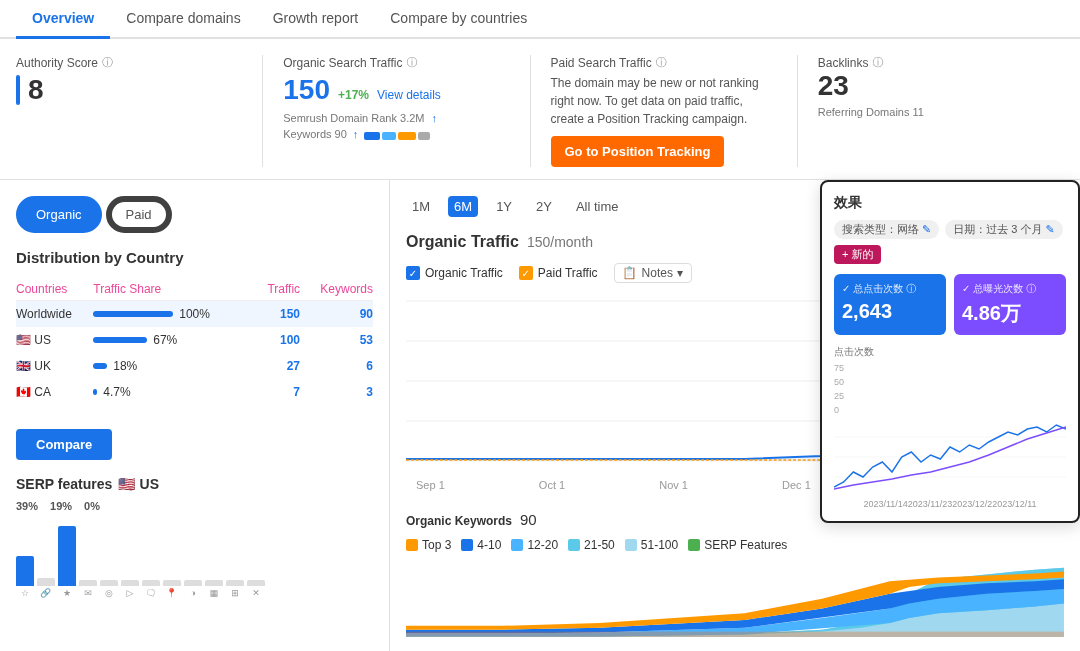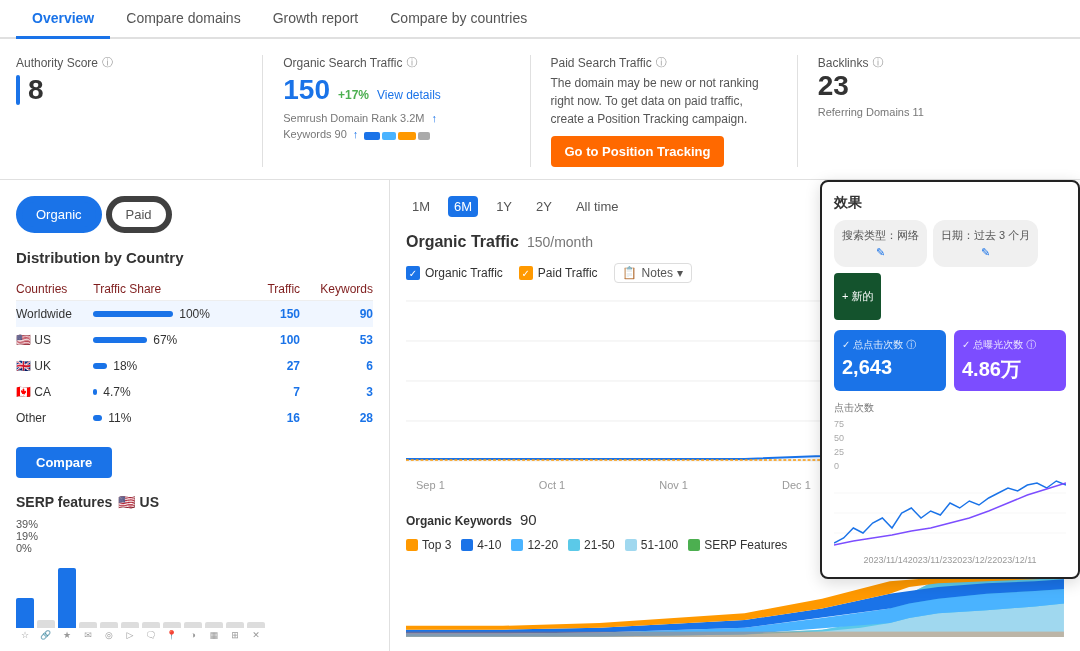--- a/index.html
+++ b/index.html
@@ -30,27 +30,27 @@
     .content { flex: 1; padding: 16px; position: relative; }
 
     
     .tab-group { display: flex; gap: 4px; margin-bottom: 16px; }
     .tab-btn { padding: 5px 14px; border-radius: 20px; border: 6px solid #404040; cursor: pointer; font-size: 13px; background: #fff; color: #555; }
     .tab-btn.active { background: #1a73e8; color: #fff; border-color: #1a73e8; }
 
     
     .section-title { font-size: 15px; font-weight: 700; margin-bottom: 12px; }
     .dist-table { width: 100%; border-collapse: collapse; font-size: 12px; }
-    .dist-table th { color: #7f1d1d; font-weight: 400; text-align: left; padding: 4px 0; border-bottom: 1px solid #eee; }
+    .dist-table th { color: #ec4899; font-weight: 400; text-align: left; padding: 4px 0; border-bottom: 1px solid #eee; }
     .dist-table th.right { text-align: right; }
     .dist-table td { padding: 6px 0; vertical-align: middle; }
     .dist-table td.right { text-align: right; color: #1a73e8; font-weight: 600; }
 
     
-    .compare-btn { background: #1a73e8; color: #fff; border: none; border-radius: 4px; padding: 8px 20px; font-size: 13px; cursor: pointer; margin-top: 16px; font-weight: 600; }
+    .compare-btn { background: #1a73e8; color: #fff; border: none; border-radius: 4px; padding: 8px 20px; font-size: 13px; cursor: pointer; margin-top: 24px; font-weight: 600; }
 
     
     .serp-title { font-size: 14px; font-weight: 700; margin: 16px 0 8px; display: flex; align-items: center; gap: 6px; }
 
     
     .time-filters { display: flex; align-items: center; gap: 12px; margin-bottom: 16px; }
     .time-btn { font-size: 13px; color: #555; cursor: pointer; padding: 3px 6px; border-radius: 4px; }
     .time-btn.active { background: #1a73e8; color: #fff; }
 
     
@@ -74,23 +74,23 @@
     .kw-title { font-size: 12px; font-weight: 700; }
     .kw-count { font-size: 15px; color: #333; }
     .kw-legend { display: flex; gap: 10px; flex-wrap: wrap; margin-bottom: 8px; font-size: 12px; }
     .kw-legend-item { display: flex; align-items: center; gap: 4px; }
     .kw-dot { width: 12px; height: 12px; border-radius: 2px; }
 
     
     .popup-overlay { position: absolute; top: 0; right: 0; width: 260px; background: #fff; border: 2px solid #222; border-radius: 8px; padding: 12px; z-index: 10; box-shadow: 0 4px 16px rgba(0,0,0,0.15); }
     .popup-title { font-size: 14px; font-weight: 700; margin-bottom: 8px; color: #333; }
     .popup-filters { display: flex; align-items: center; gap: 6px; flex-wrap: wrap; font-size: 11px; color: #555; margin-bottom: 10px; }
-    .popup-filter-tag { display: flex; align-items: center; gap: 3px; background: #f0f0f0; border-radius: 12px; padding: 8px 8px; flex-direction: column; }
+    .popup-filter-tag { display: flex; align-items: center; gap: 3px; background: #f0f0f0; border-radius: 12px; padding: 2px 8px; }
     .popup-filter-edit { color: #1a73e8; cursor: pointer; }
-    .popup-add-btn { background: #14532d; color: #fff; border: none; border-radius: 4px; padding: 16px 8px; font-size: 11px; cursor: pointer; }
+    .popup-add-btn { background: #be185d; color: #fff; border: none; border-radius: 4px; padding: 2px 8px; font-size: 11px; cursor: pointer; }
     .popup-metrics { display: flex; gap: 8px; margin-bottom: 10px; }
     .popup-metric { flex: 1; border-radius: 6px; padding: 8px; color: #fff; }
     .popup-metric.blue { background: #1a73e8; }
     .popup-metric.purple { background: #7c4dff; }
     .popup-metric-label { font-size: 10px; opacity: 0.85; margin-bottom: 4px; display: flex; align-items: center; gap: 3px; }
     .popup-metric-value { font-size: 20px; font-weight: 700; }
     .popup-chart { height: 80px; position: relative; }
     .popup-chart svg { width: 100%; height: 100%; }
     .popup-x-labels { display: flex; justify-content: center; font-size: 9px; color: #999; margin-top: 2px; }
   </style>
@@ -220,42 +220,31 @@
     <td><span>🇨🇦</span> CA</td>
     <td>
       <div style="display:flex;align-items:center;gap:6px;">
         <div style="width:4px;height:6px;background:#1a73e8;border-radius:3px;"></div>
         <span style="font-size:12px;">4.7%</span>
       </div>
     </td>
     <td class="right">7</td>
     <td class="right">3</td>
   </tr>
-          <tr>
-    <td>Other</td>
-    <td>
-      <div style="display:flex;align-items:center;gap:6px;">
-        <div style="width:9px;height:6px;background:#1a73e8;border-radius:3px;"></div>
-        <span style="font-size:12px;">11%</span>
-      </div>
-    </td>
-    <td class="right">16</td>
-    <td class="right">28</td>
-  </tr>
         </tbody>
     </table>
 
     <button class="compare-btn">Compare</button>
 
     
     <div class="serp-title">
       <span>SERP features</span>
       <span>🇺🇸 US</span>
     </div>
-    <div style="font-size:11px;color:#555;display:flex;flex-direction:column;gap:0;">
+    <div style="font-size:11px;color:#555;display:flex;flex-direction:row;gap:12px;font-weight:bold;">
       <span>39%</span>
       <span>19%</span>
       <span>0%</span>
     </div>
     <div style="display:flex;align-items:flex-end;gap:3px;height:70px;margin-top:4px;">
       <div style="width:18px;height:30px;background:#1a73e8;border-radius:2px 2px 0 0;"></div>
       <div style="width:18px;height:8px;background:#ddd;border-radius:2px 2px 0 0;"></div>
       <div style="width:18px;height:60px;background:#1a73e8;border-radius:2px 2px 0 0;"></div>
       <div style="width:18px;height:6px;background:#ddd;border-radius:2px 2px 0 0;"></div>
       <div style="width:18px;height:6px;background:#ddd;border-radius:2px 2px 0 0;"></div>

